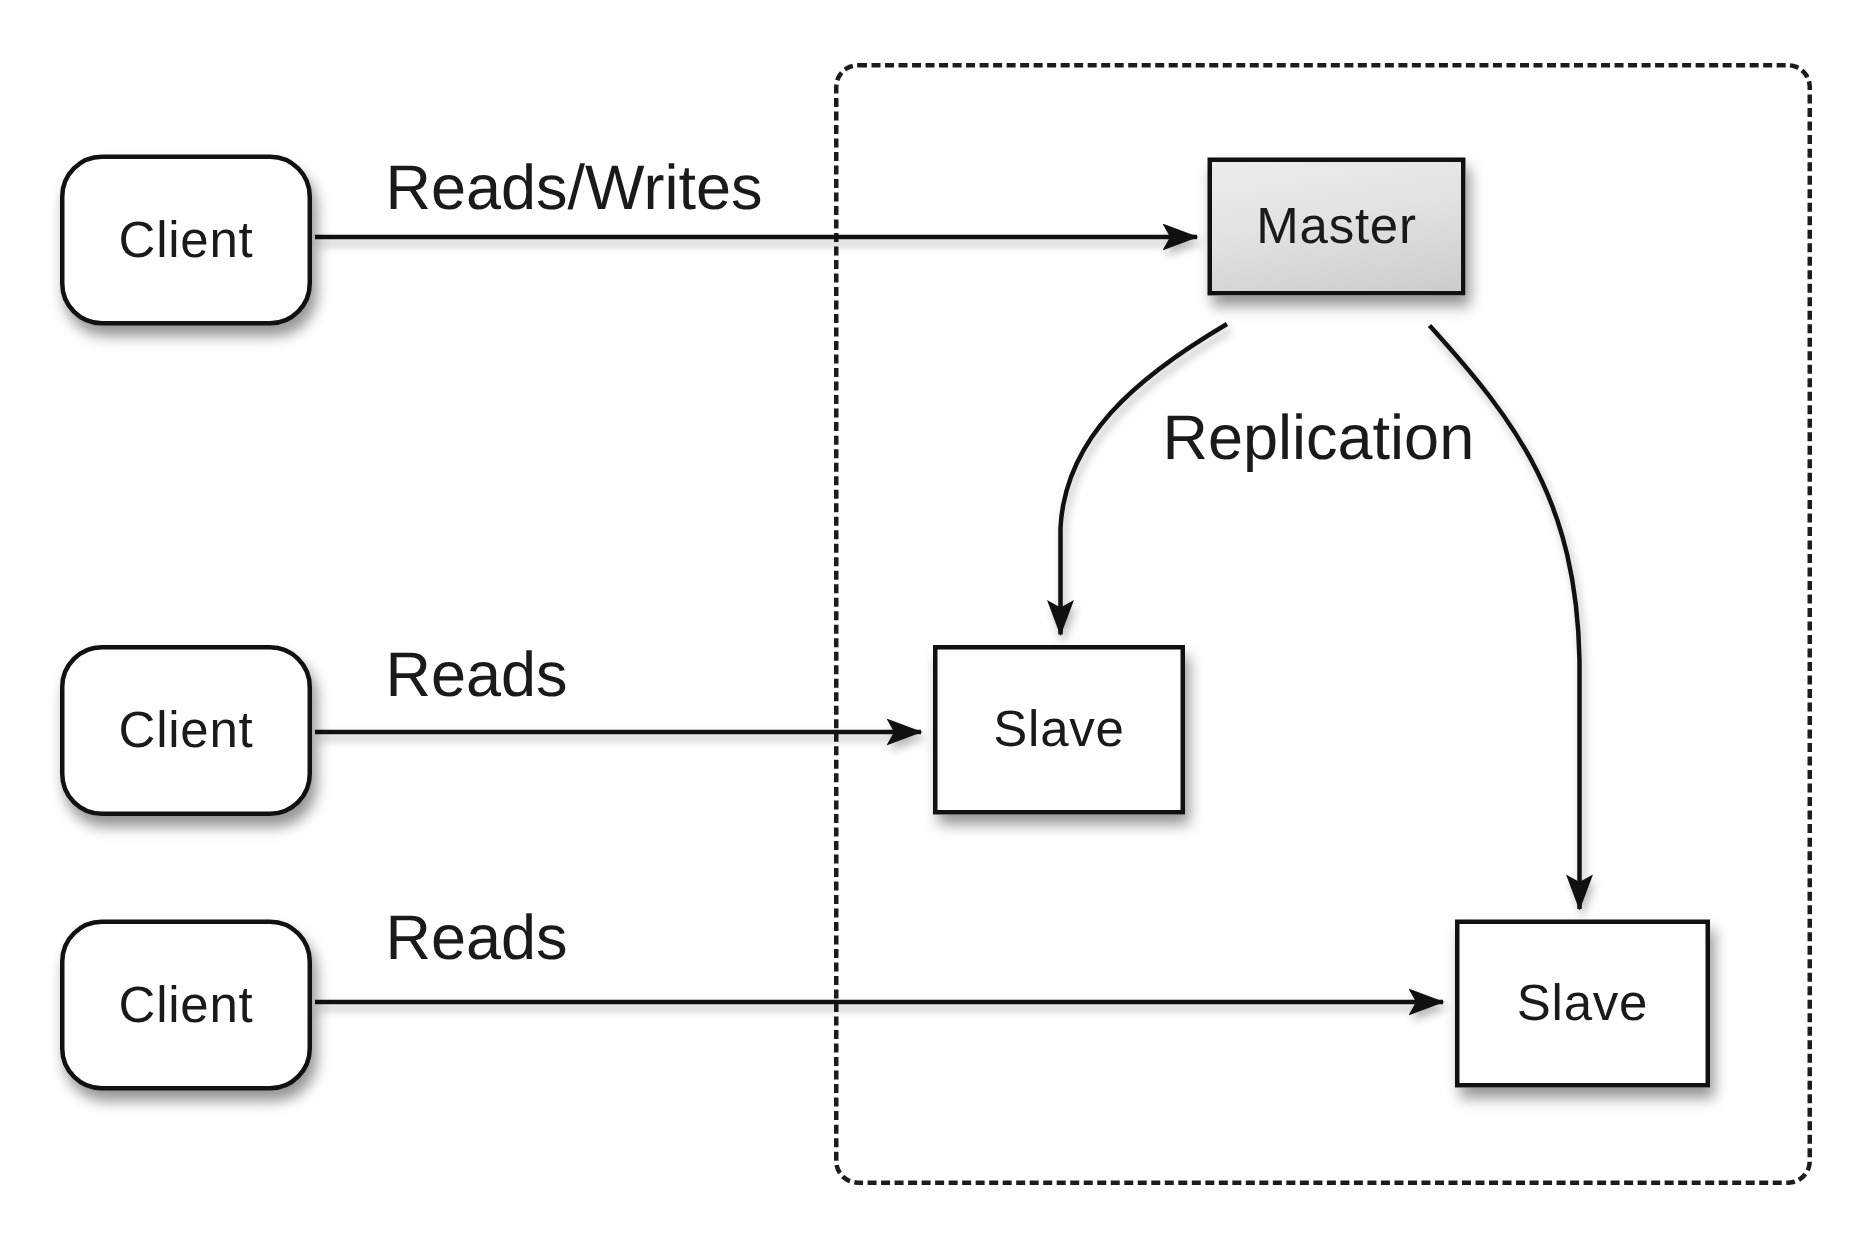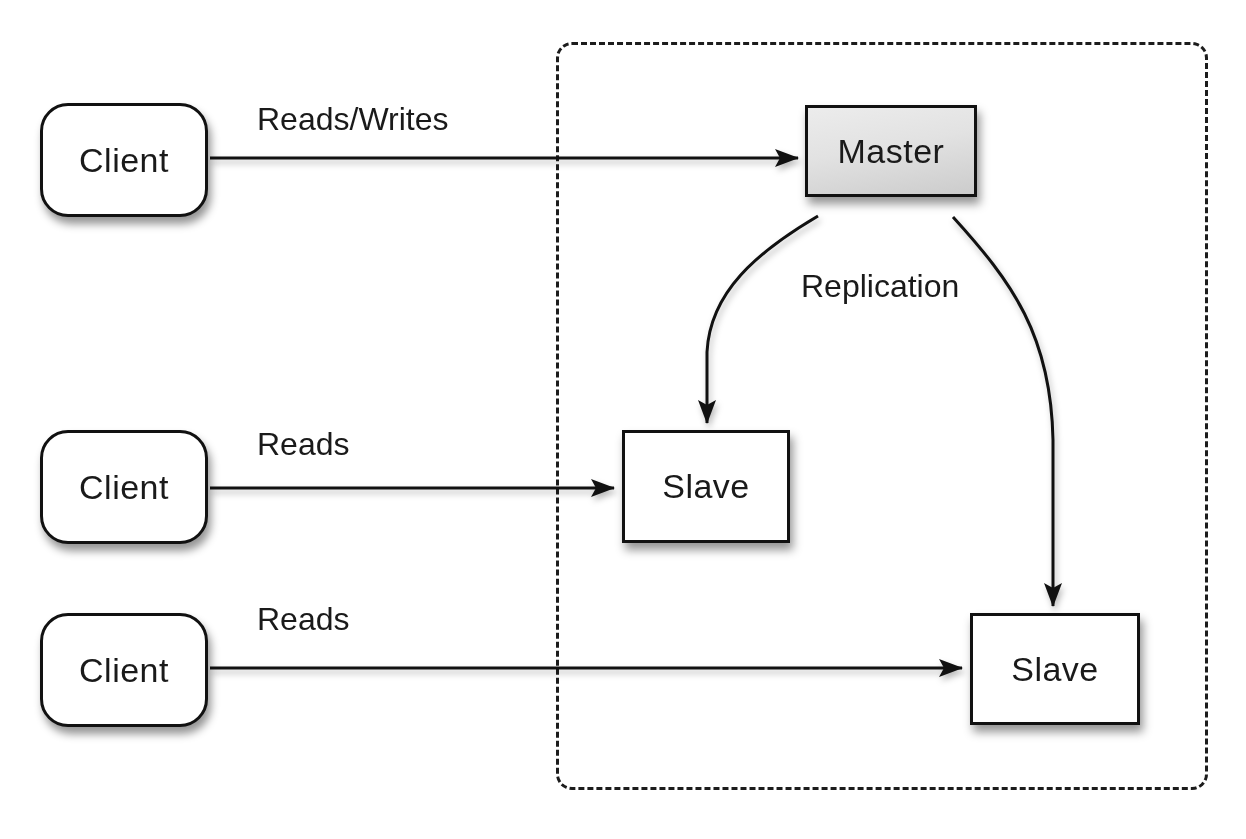--- a/index.html
+++ b/index.html
@@ -63,26 +63,26 @@
     left: 556px;
     top: 42px;
     width: 652px;
     height: 748px;
     border: 3.5px dashed #1c1c1c;
     border-radius: 16px;
     background: transparent;
   }
   .edge-label {
     position: absolute;
-    font-size: 32px;
+    font-size: 42px;
     color: #1a1a1a;
     white-space: nowrap;
   }
   .label-reads-writes { left: 257px; top: 101px; }
-  .label-replication  { left: 775px; top: 268px; margin-left: 26px; }
+  .label-replication  { left: 775px; top: 268px; }
   .label-reads-mid    { left: 257px; top: 426px; }
   .label-reads-bottom { left: 257px; top: 601px; }
   svg.arrows {
     position: absolute;
     left: 0;
     top: 0;
     width: 1246px;
     height: 839px;
     pointer-events: none;
   }

